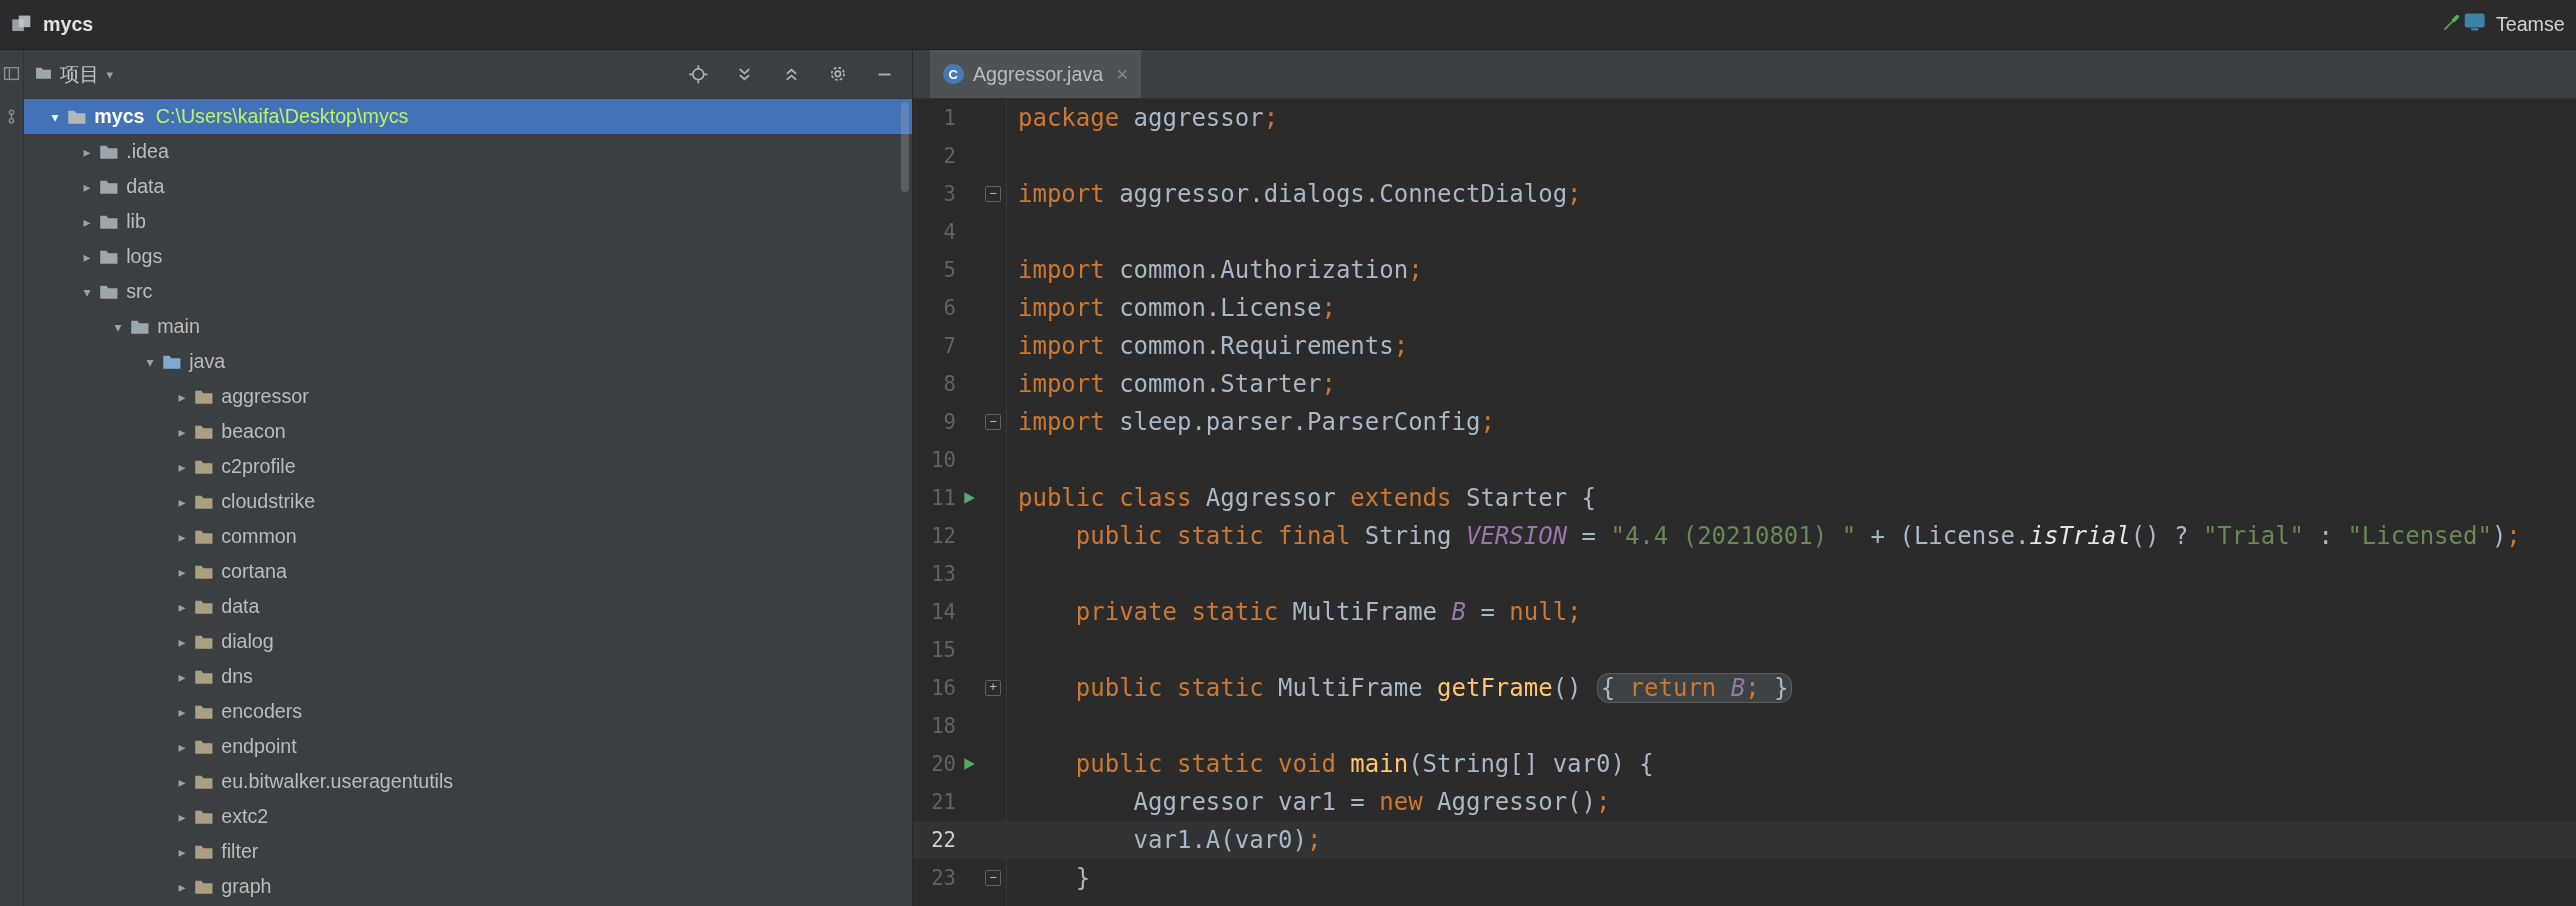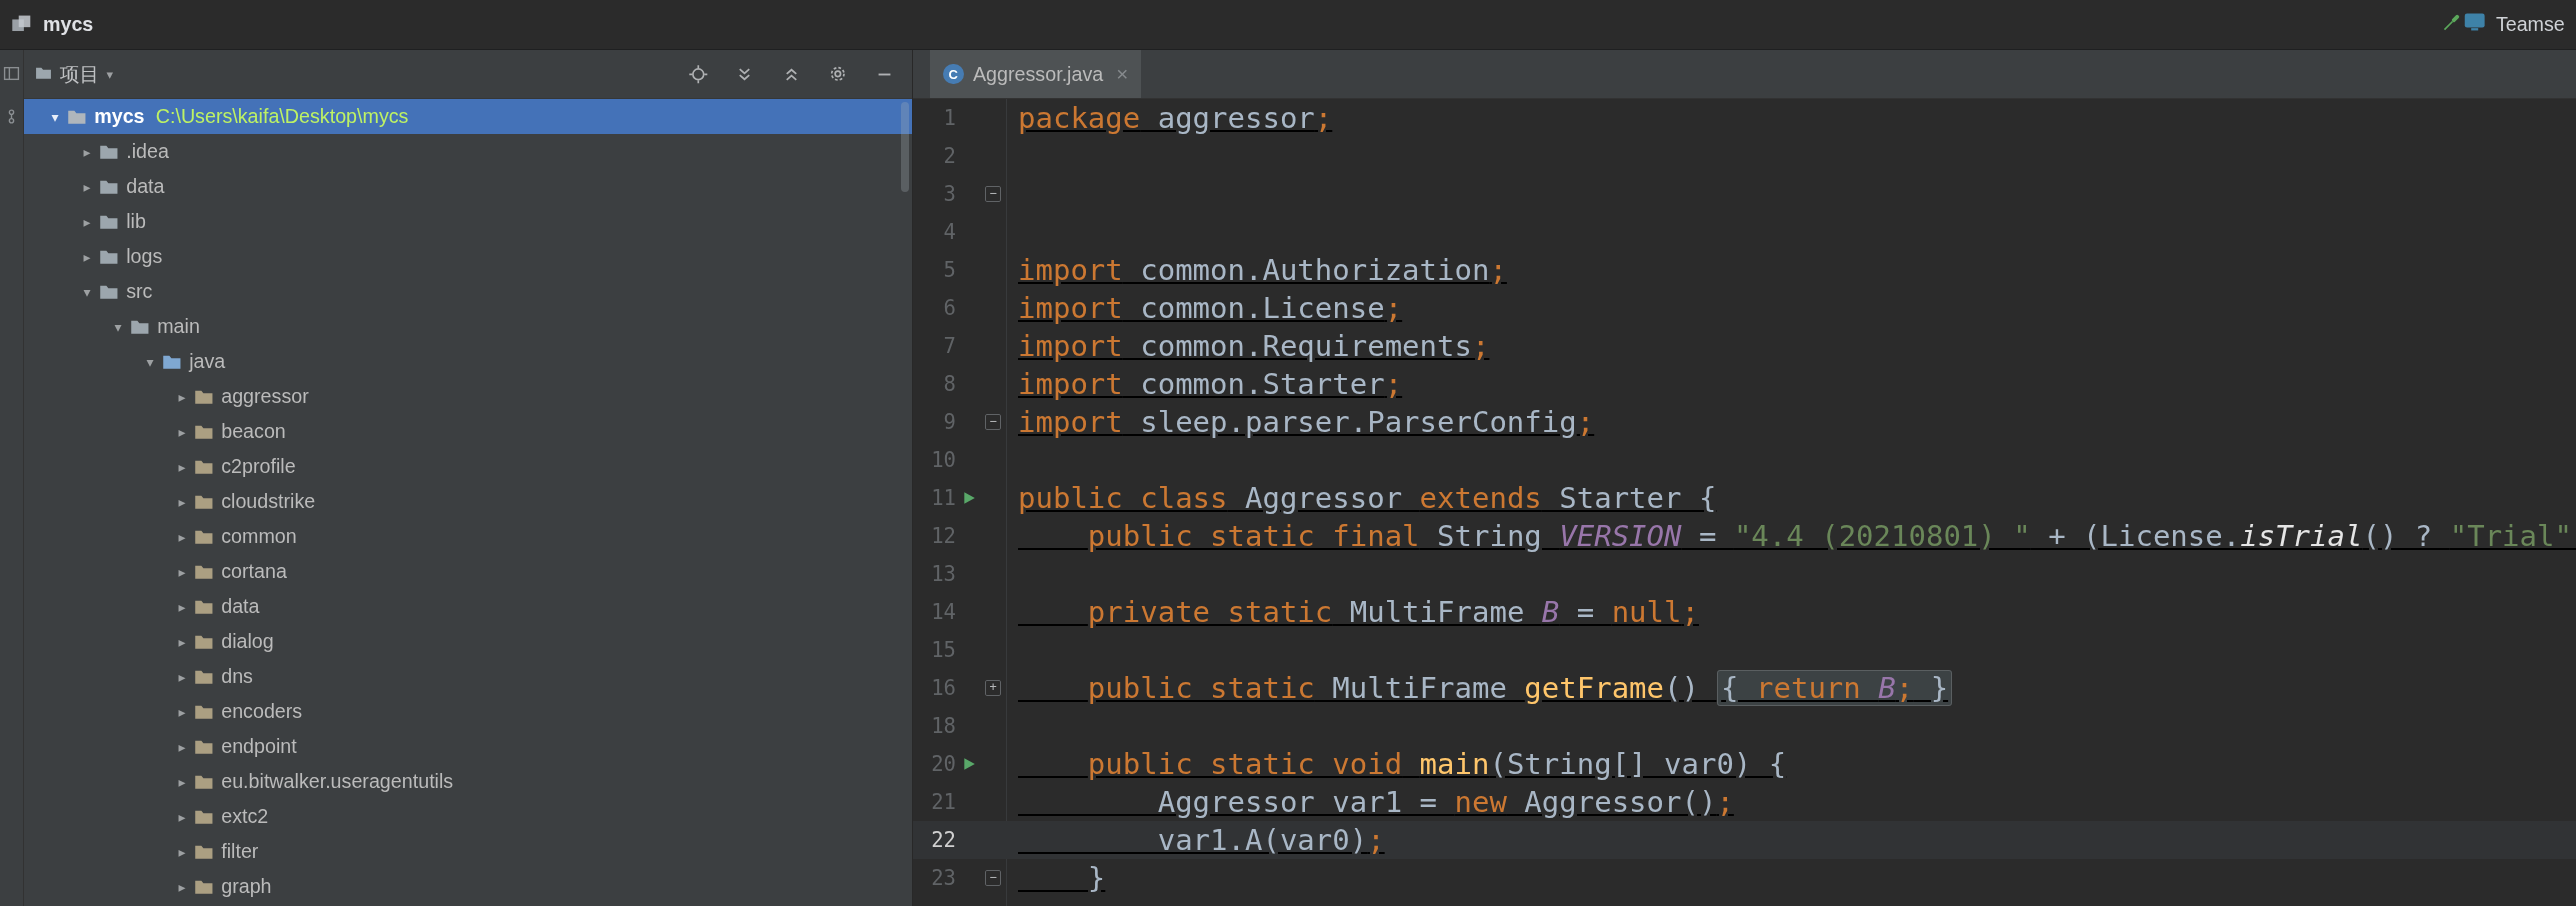--- a/index.html
+++ b/index.html
@@ -50,29 +50,29 @@
   .editor{flex:1;position:relative;background:#2b2b2b;overflow:hidden;font-family:"DejaVu Sans Mono",monospace;}
   .editor::before{content:"";position:absolute;left:93px;top:0;bottom:0;width:0.9px;background:#383a3c;}
   .cl{display:flex;align-items:center;height:38px;position:relative;}
   .cl.cur{background:#313335;}
   .ln{width:43px;flex:none;text-align:right;color:#606366;font-size:20.6px;}
   .cl.cur .ln{color:#d0d0d0;}
   .runcell{width:25px;flex:none;display:flex;justify-content:center;align-items:center;}
   .foldcell{width:24px;flex:none;display:flex;justify-content:center;align-items:center;}
   .fm{width:16px;height:16px;box-sizing:border-box;border:0.9px solid #606366;border-radius:1.9px;background:#2b2b2b;
       color:#b6b8ba;font-size:12px;line-height:13px;text-align:center;font-family:"DejaVu Sans Mono",monospace;}
-  .code{font-size:29px;white-space:pre;padding-left:13px;text-decoration:underline;}
+  .code{font-size:24px;white-space:pre;padding-left:13px;}
   .tk-k{color:#cc7832;}
   .tk-p{color:#a9b7c6;}
   .tk-s{color:#6a8759;}
   .tk-f{color:#9876aa;font-style:italic;}
   .tk-m{color:#ffc66b;}
   .tk-x{color:#cc7832;}
   .tk-i{color:#e5e5e5;font-style:italic;}
-  .foldbox{background:#3c4244;border:0.9px solid #5a5f61;border-radius:3px;padding:0 2.8px;margin:0 0.9px;}
+  .foldbox{background:#3c4244;border:0.9px solid #5a5f61;border-radius:12px;padding:0 2.8px;margin:0 0.9px;}
 </style>
 </head>
 <body>
 
 <div class="app">
 
   <div class="titlebar">
     <div class="tb-left">
       <span>
         <svg width="20.6" height="20.6" viewBox="0 0 16 16">
@@ -402,20 +402,21 @@
             <span class="runcell"></span>
             <span class="foldcell"></span>
             <span class="code"></span>
           </div>
           <div class="cl">
             <span class="ln">3</span>
             <span class="runcell"></span>
             <span class="foldcell">
               <span class="fm">−</span>
             </span>
+            <span class="code"><span class="tk-k">import</span><span class="tk-p"> aggressor.dialogs.ConnectDialog</span><span class="tk-x">;</span></span>
           </div>
           <div class="cl">
             <span class="ln">4</span>
             <span class="runcell"></span>
             <span class="foldcell"></span>
           </div>
           <div class="cl">
             <span class="ln">5</span>
             <span class="runcell"></span>
             <span class="foldcell"></span>

